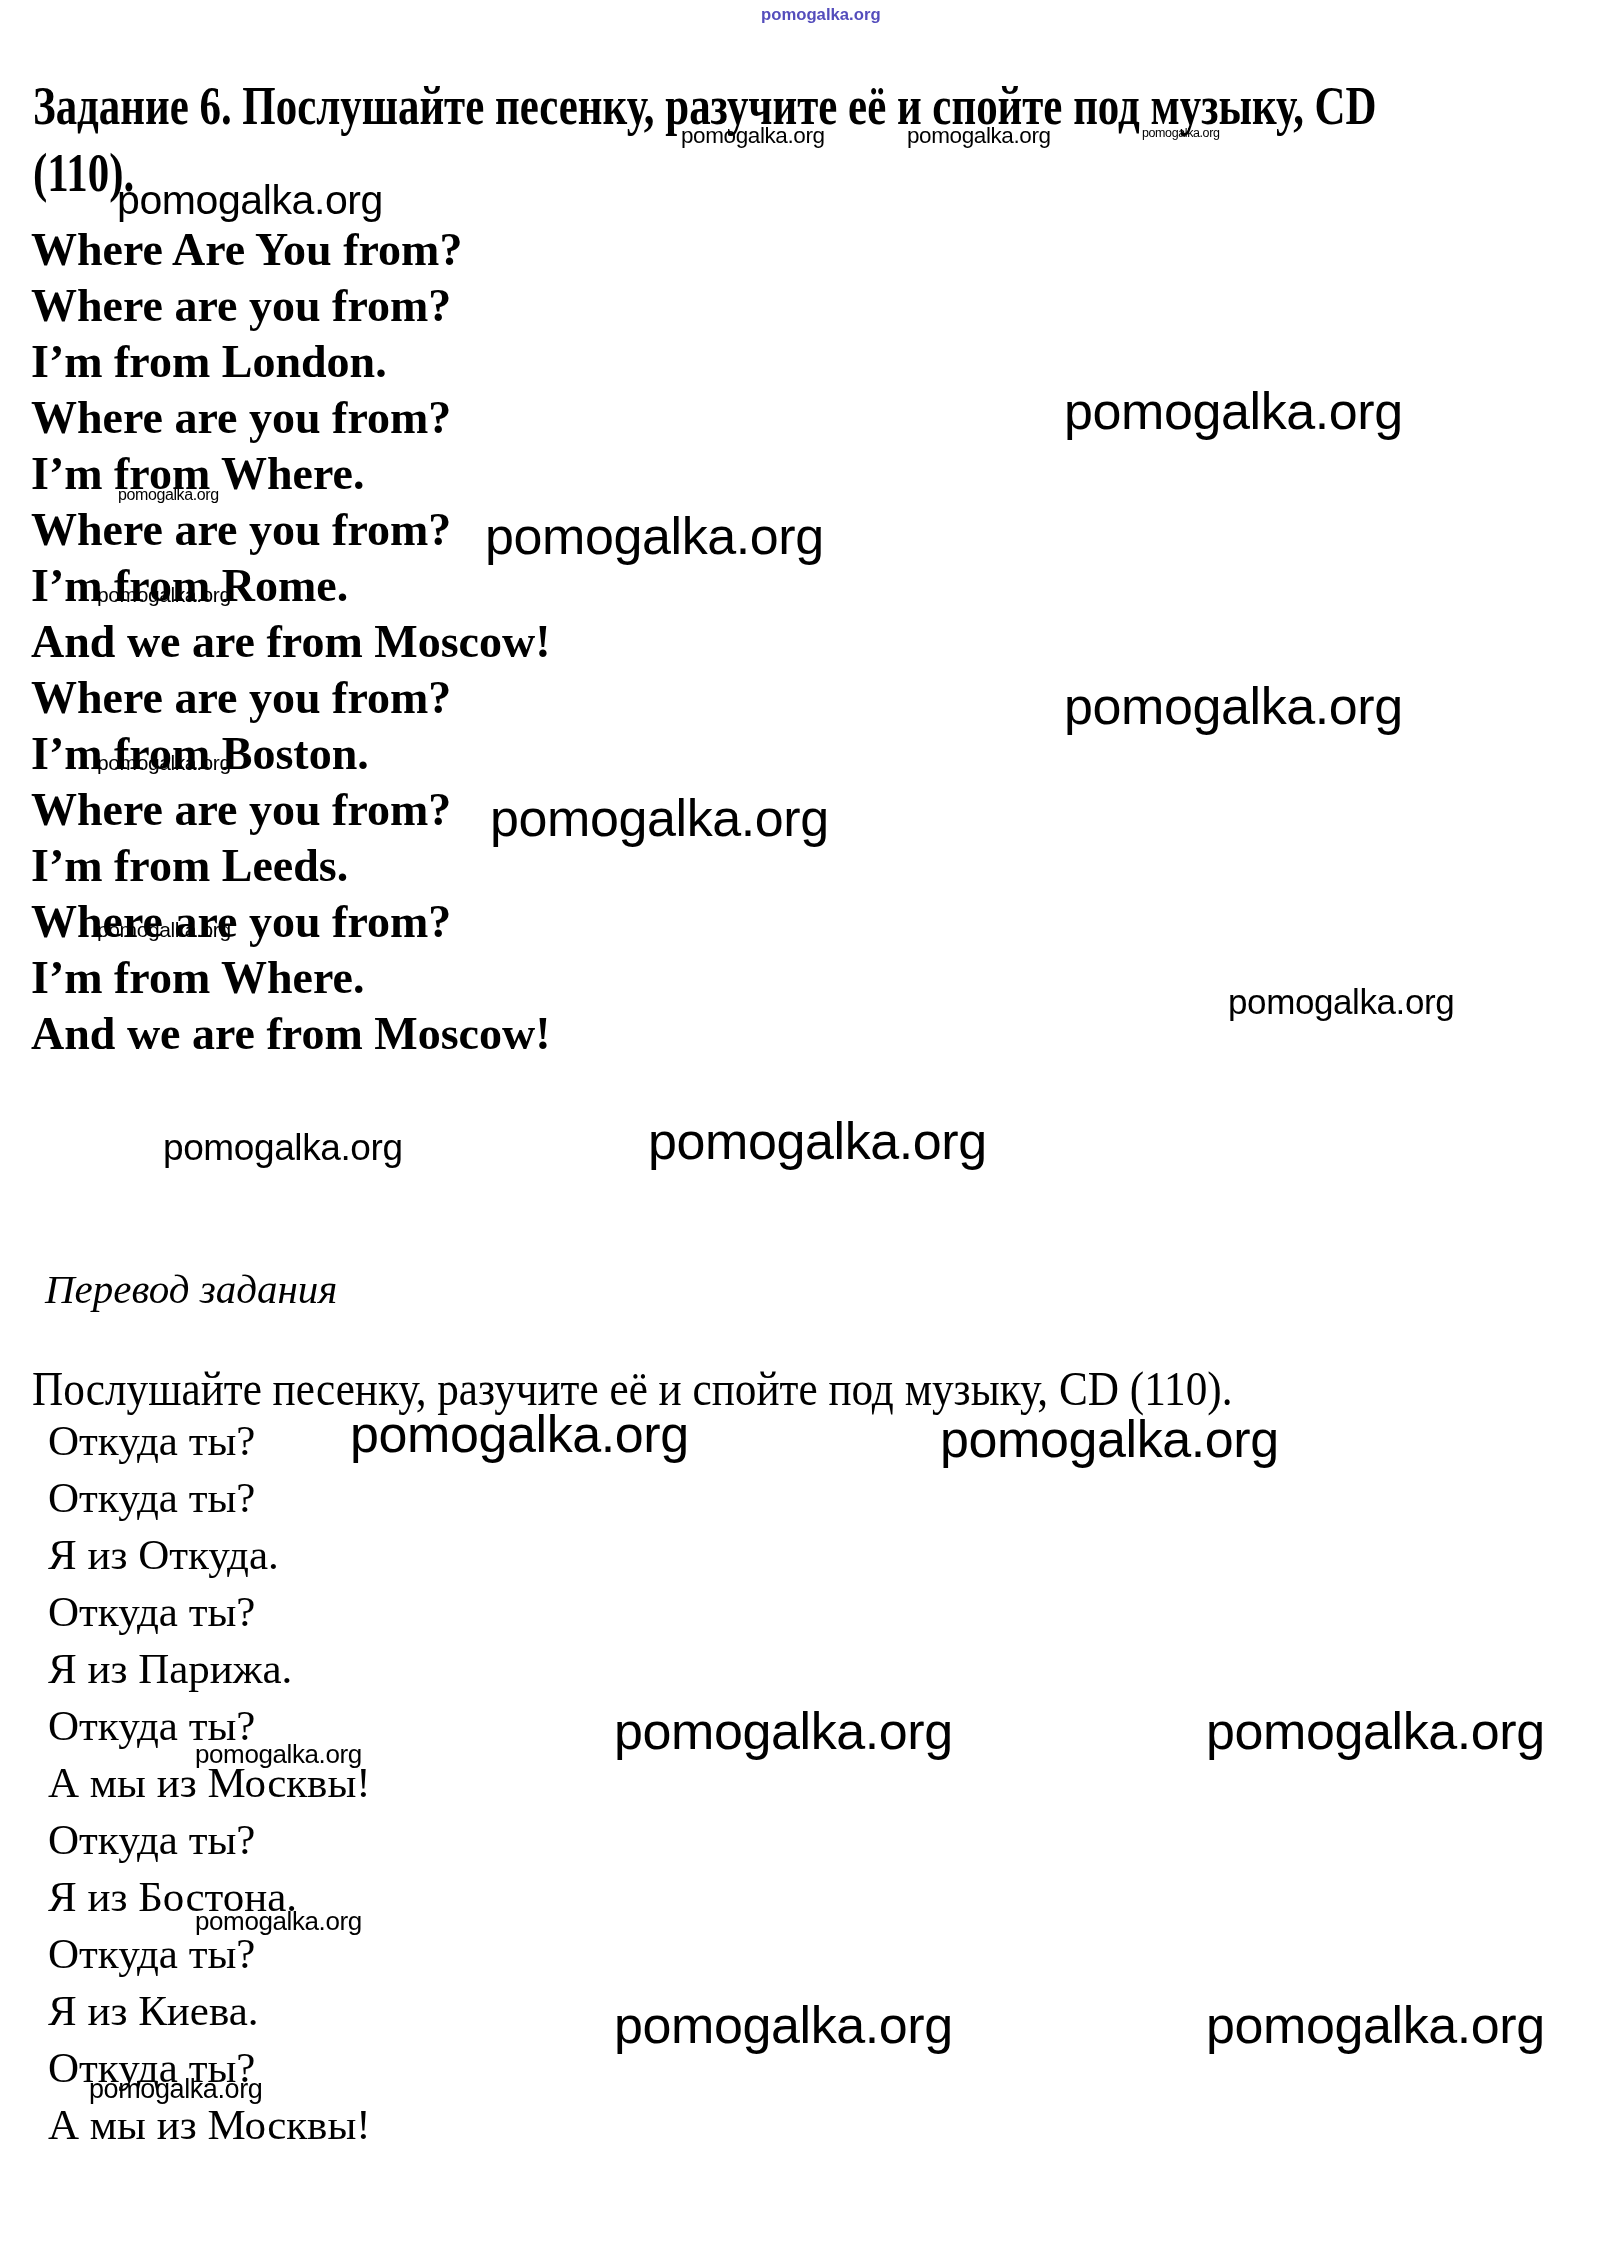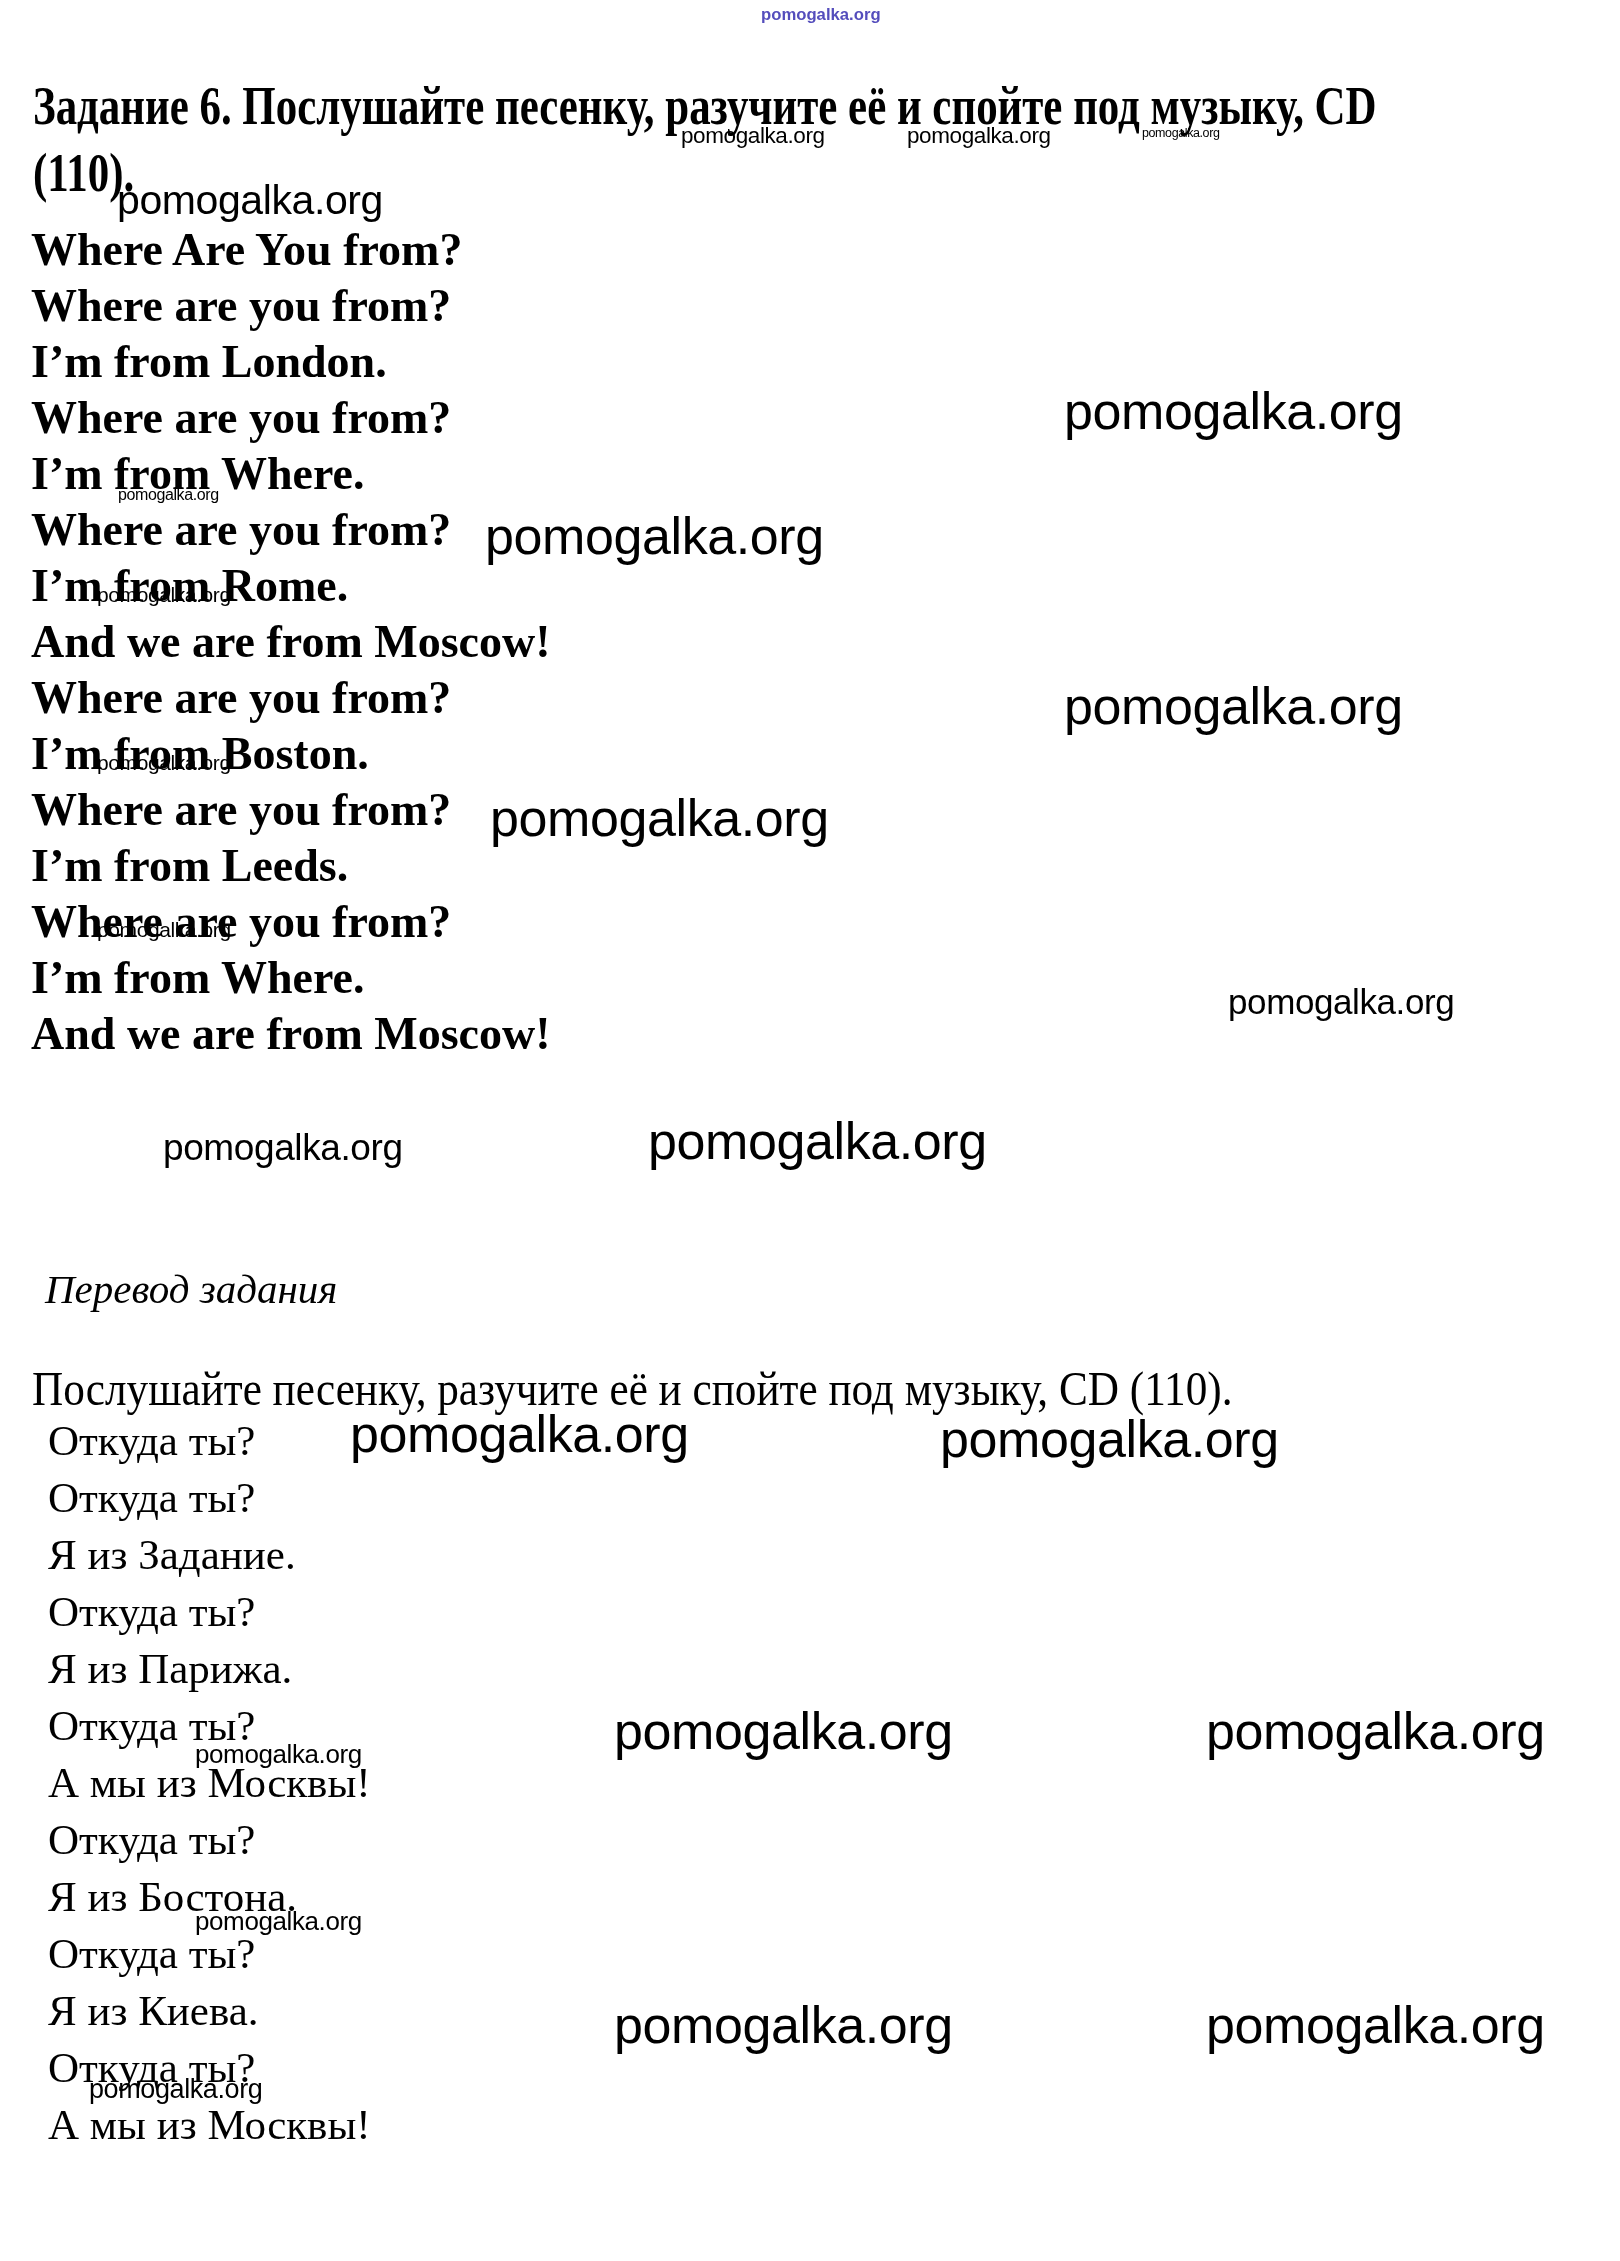--- a/index.html
+++ b/index.html
@@ -54,21 +54,21 @@
     <div class="song-line">I’m from Where.</div>
     <div class="song-line">And we are from Moscow!</div>
   </div>
 
   <div class="trans-heading">Перевод задания</div>
   <div class="intro">Послушайте песенку, разучите её и спойте под музыку, CD (110).</div>
 
   <div class="translation">
     <div class="trans-line">Откуда ты?</div>
     <div class="trans-line">Откуда ты?</div>
-    <div class="trans-line">Я из Задание.</div>
+    <div class="trans-line">Я из Откуда.</div>
     <div class="trans-line">Откуда ты?</div>
     <div class="trans-line">Я из Парижа.</div>
     <div class="trans-line">Откуда ты?</div>
     <div class="trans-line">А мы из Москвы!</div>
     <div class="trans-line">Откуда ты?</div>
     <div class="trans-line">Я из Бостона.</div>
     <div class="trans-line">Откуда ты?</div>
     <div class="trans-line">Я из Киева.</div>
     <div class="trans-line">Откуда ты?</div>
     <div class="trans-line">А мы из Москвы!</div>

